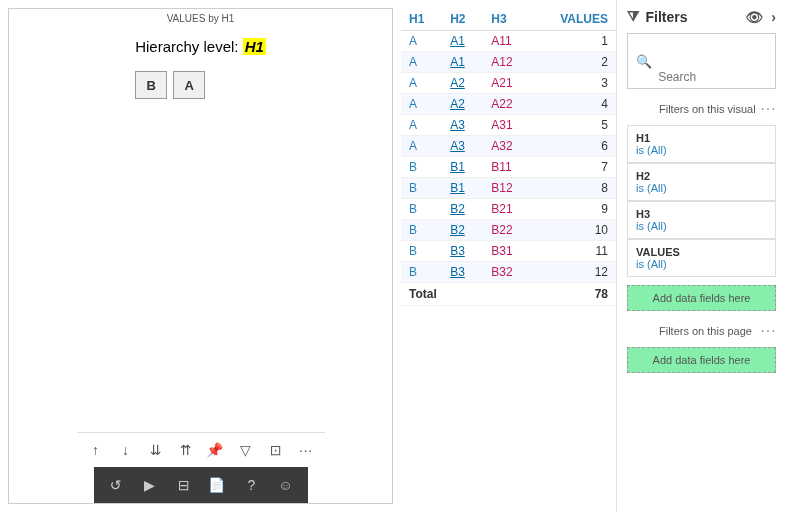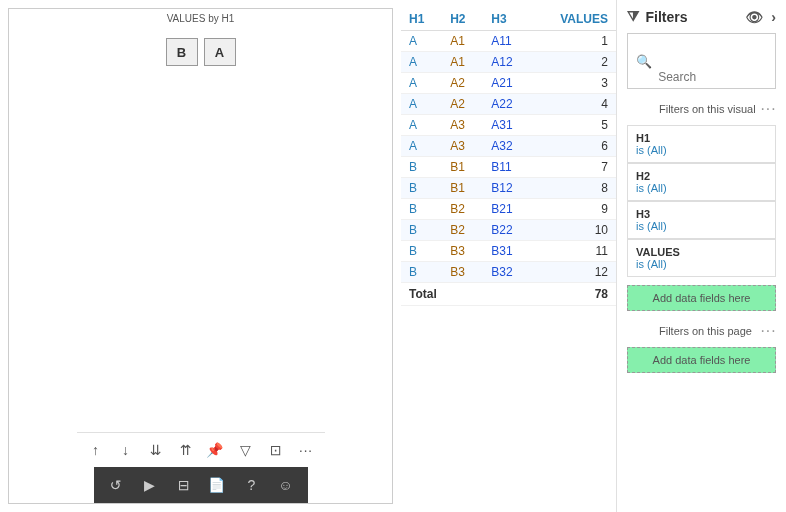--- a/index.html
+++ b/index.html
@@ -28,22 +28,22 @@
     .table-panel { flex: 0 0 215px; margin: 8px 0; overflow: hidden; }
     table { border-collapse: collapse; width: 100%; font-size: 12px; }
     table th { background: #fff; color: #2980b9; font-weight: 600; padding: 4px 8px; text-align: left; border-bottom: 1px solid #ddd; }
     table th.values-col { text-align: right; }
     table td { padding: 3px 8px; border-bottom: 1px solid #f0f0f0; color: #333; }
     table td.num-col { text-align: right; }
     table tr:nth-child(even) { background: #f5f9ff; }
     table tr.total-row { font-weight: 700; border-top: 1px solid #aaa; }
     table tr.total-row td { padding: 4px 8px; }
     .h1-cell { color: #2980b9; font-weight: 500; }
-    .h2-cell { color: #a16207; }
-    .h3-cell { color: #1d4ed8; }
+    .h2-cell { color: #0369a1; text-decoration: underline; }
+    .h3-cell { color: #be185d; }
 
     
     .filters-panel { flex: 1; border-left: 1px solid #e0e0e0; padding: 8px 10px; display: flex; flex-direction: column; gap: 8px; overflow-y: auto; }
     .filters-header { display: flex; align-items: center; gap: 6px; font-size: 14px; font-weight: 600; color: #333; }
     .filters-header-icons { margin-left: auto; display: flex; gap: 8px; color: #555; }
     .search-box { display: flex; align-items: center; border: 1px solid #ccc; padding: 4px 8px; gap: 6px; }
     .search-box input { border: none; outline: none; font-size: 12px; width: 100%; color: #555; margin-top: 32px; }
     .section-label { display: flex; align-items: center; justify-content: space-between; font-size: 11px; color: #555; margin-top: 4px; padding-left: 32px; }
     .section-dots { color: #999; font-size: 16px; line-height: 1; cursor: pointer; }
     .filter-card { border: 1px solid #ddd; padding: 6px 8px; }
@@ -52,20 +52,23 @@
     .add-data-btn { border: 1px dashed #999; padding: 6px 8px; text-align: center; color: #555; font-size: 11px; cursor: pointer; background: #86efac; }
   </style>
 </head>
 <body>
 
 <div class="main-container">
 
   <div class="visual-panel">
     <div class="visual-title">VALUES by H1</div>
     <div class="visual-content">
+      <div class="hierarchy-label">
+        <span>Hierarchy level: </span><em>H1</em>
+      </div>
       <div class="hierarchy-buttons">
         <button class="h-btn">B</button>
         <button class="h-btn">A</button>
       </div>
     </div>
     <div class="visual-toolbar">
       <span class="toolbar-icon">↑</span>
       <span class="toolbar-icon">↓</span>
       <span class="toolbar-icon">⇊</span>
       <span class="toolbar-icon">⇈</span>

